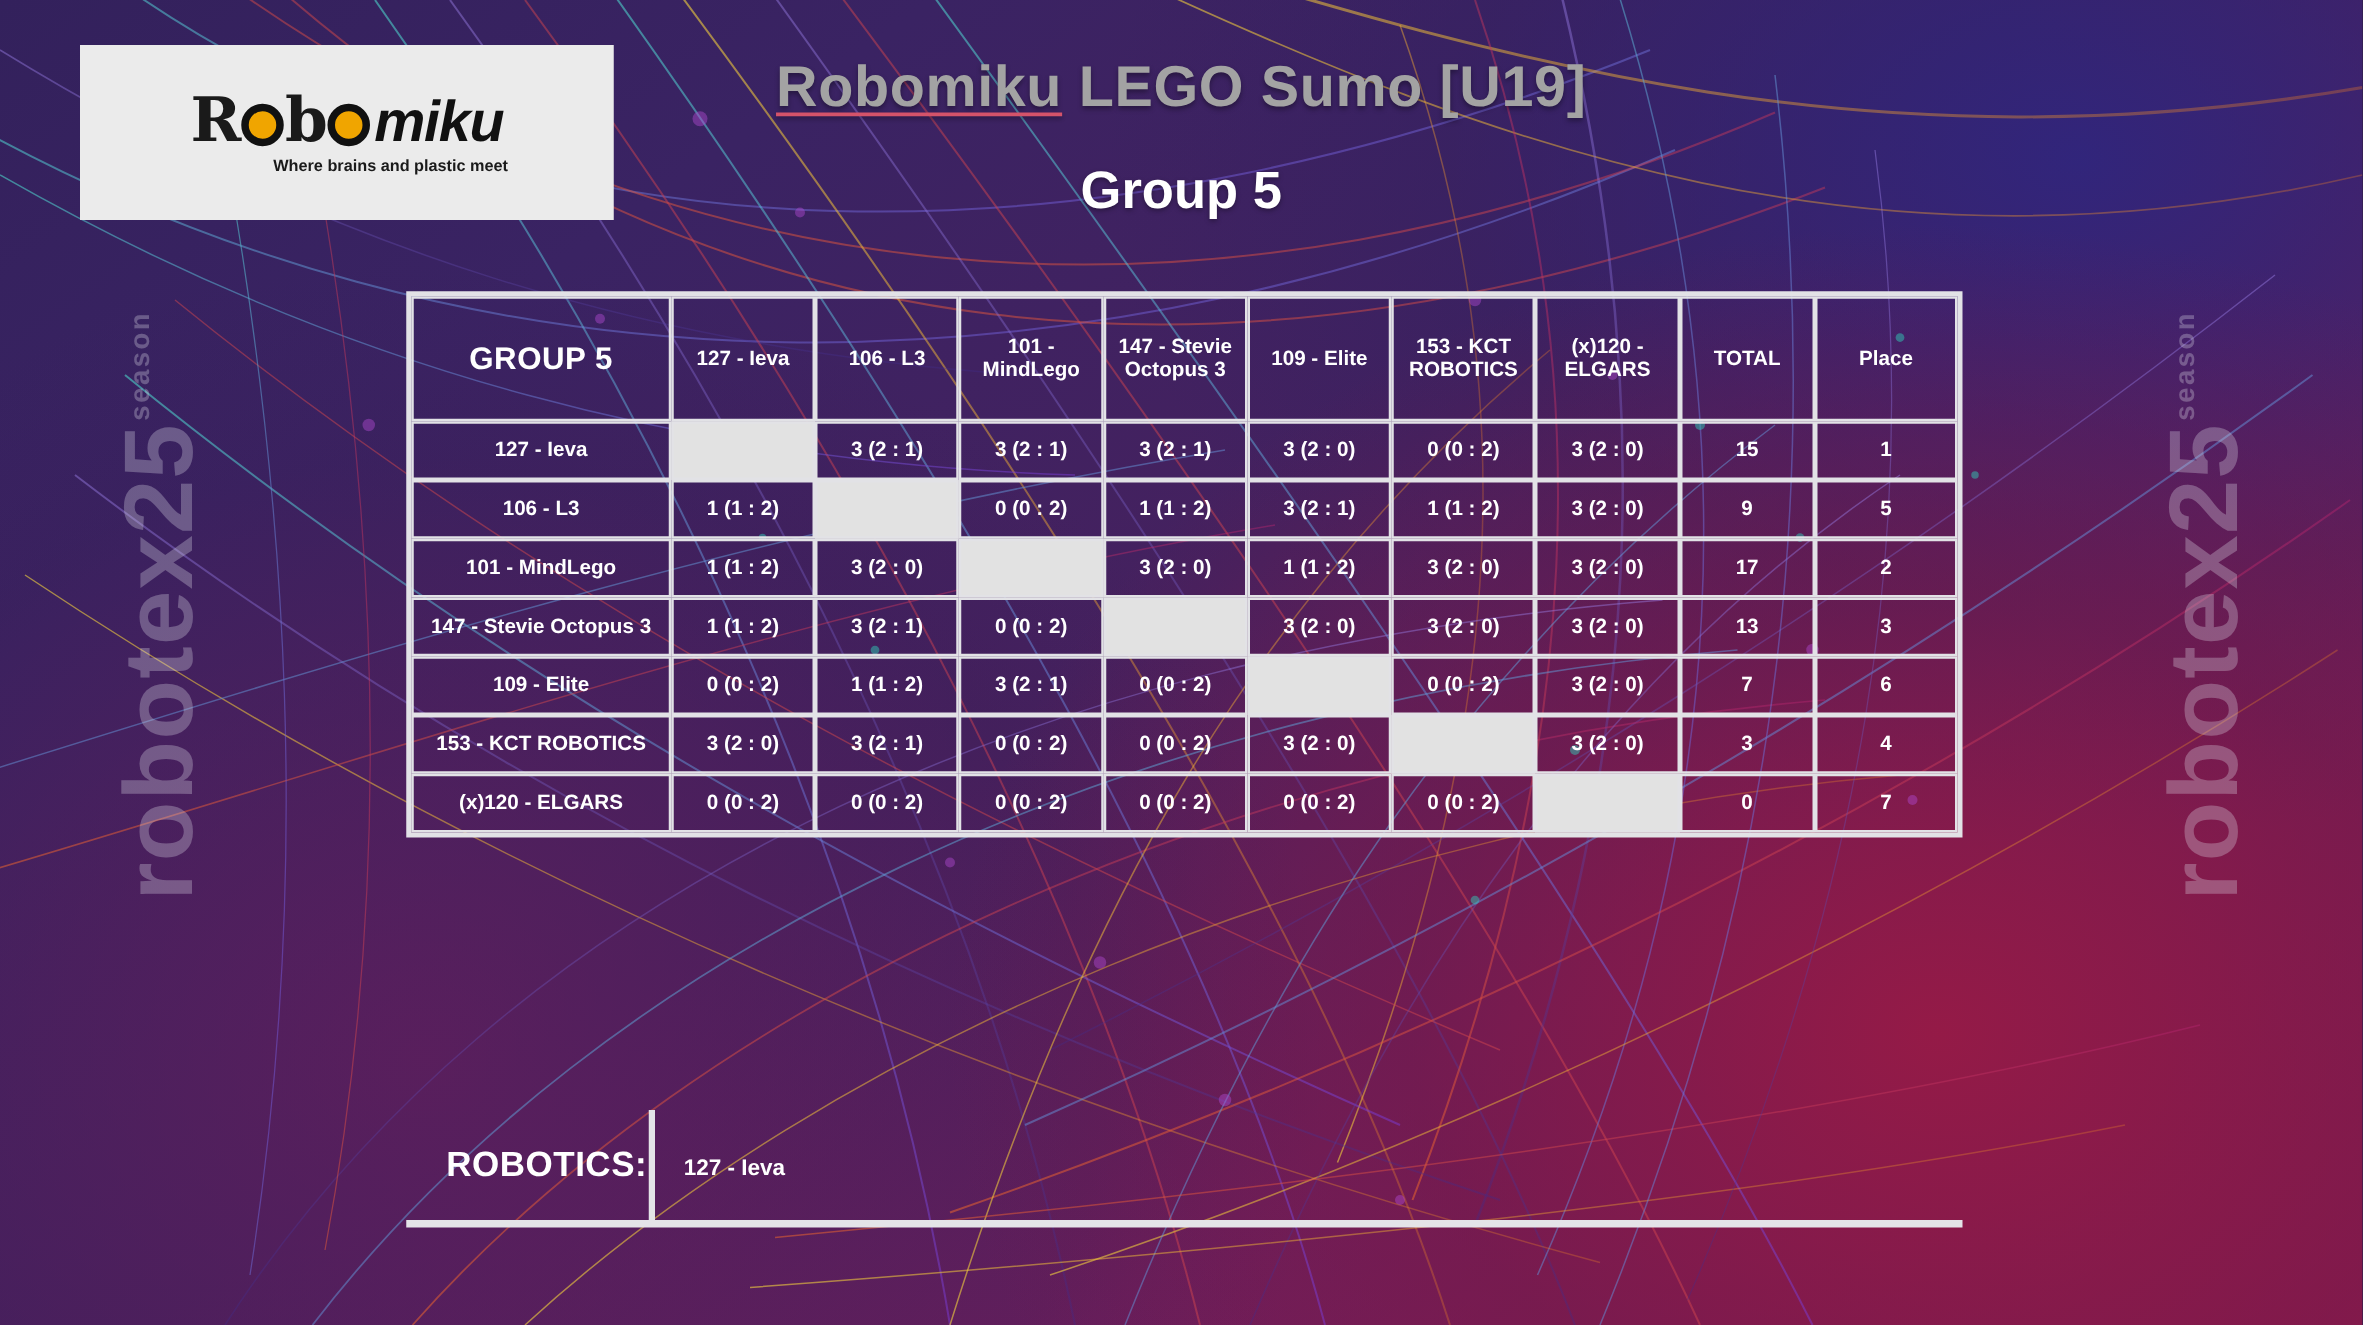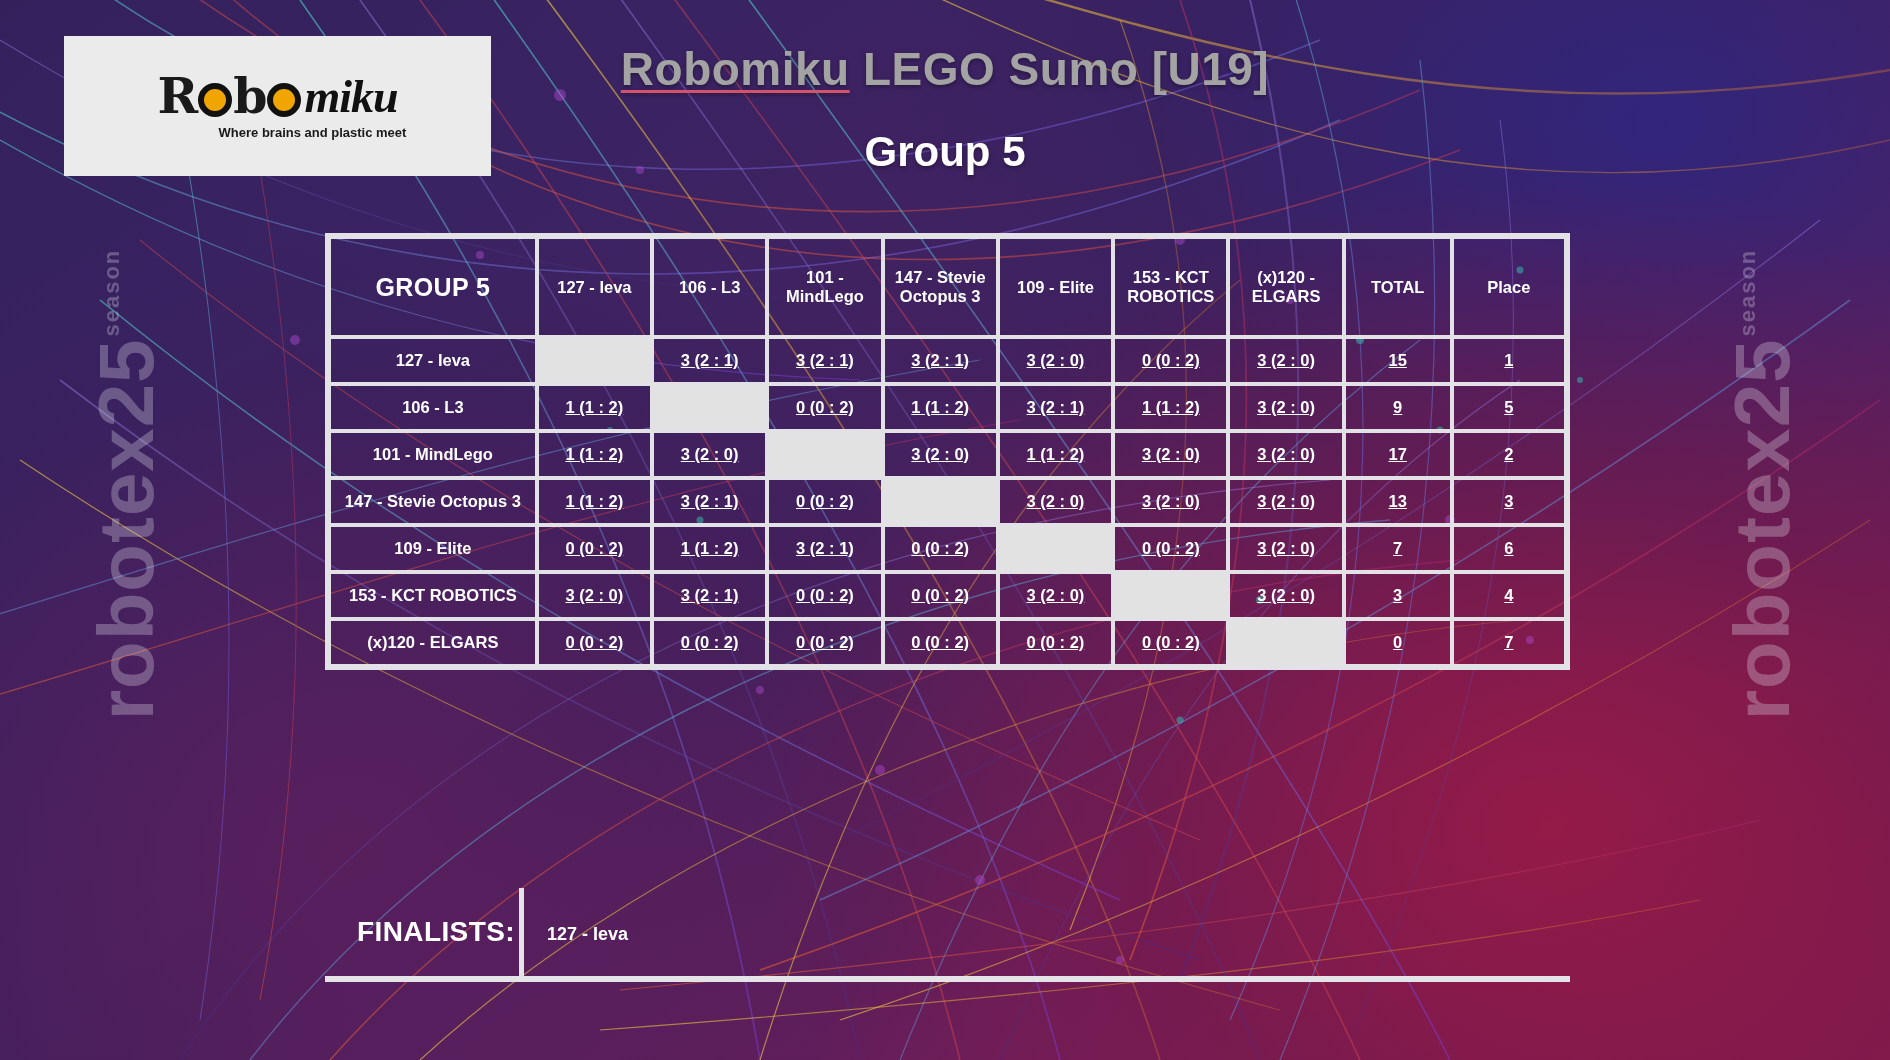--- a/index.html
+++ b/index.html
@@ -55,21 +55,21 @@
     display: inline-block;
     width: 34px; height: 34px;
     border: 6px solid #111;
     border-radius: 50%;
     background: #f0a500;
     margin: 0 1px;
     position: relative;
     top: 3px;
   }
   #logo-wordmark .miku {
-    font-family: Liberation Serif, serif;
+    font-family: Liberation Sans, sans-serif;
     font-style: italic;
     font-weight: bold;
     color: #111;
     font-size: 46px;
     margin-left: 2px;
   }
   #logo-tagline {
     font-family: "Liberation Sans", sans-serif;
     font-size: 13px;
     font-weight: bold;
@@ -168,21 +168,21 @@
   }
   table#standings tbody td.rowhead {
     font-size: 16.5px;
     text-align: center;
   }
   table#standings tbody tr { height: 47px; }
   td.blank, th.blank {
     background: #e2e2e2 !important;
     border-color: #e2e2e6;
   }
-  td.score, td.total, td.place { font-size: 17px; text-decoration: underline; }
+  td.score, td.total, td.place { font-size: 17px; }
 
   col.c-name  { width: 200px; }
   col.c-op    { width: 111px; }
   col.c-total { width: 104px; }
   col.c-place { width: 110px; }
 
   
   #finalists-block {
     position: absolute;
     left: 325px;
@@ -457,19 +457,19 @@
           <td class="score">0  (0 : 2)</td>
           <td class="blank"></td>
           <td class="total">0</td>
           <td class="place">7</td>
         </tr>
       </tbody>
   </table>
 </div>
 
 <div id="finalists-block">
-  <div id="finalists-label">FINALISTS:</div>
+  <div id="finalists-label">ROBOTICS:</div>
   <div id="finalists-divider"></div>
   <div id="finalists-list">
       <div>127 - Ieva</div>
     </div>
   <div id="finalists-rule"></div>
 </div>
 
 </body></html>

